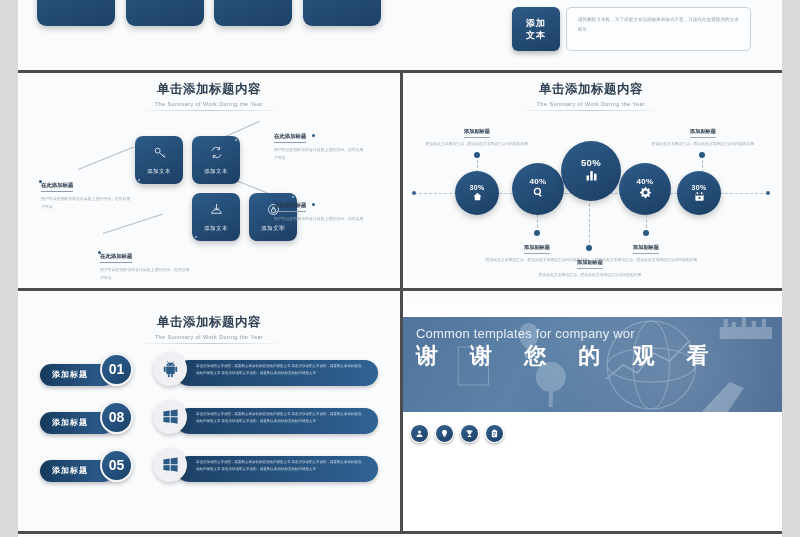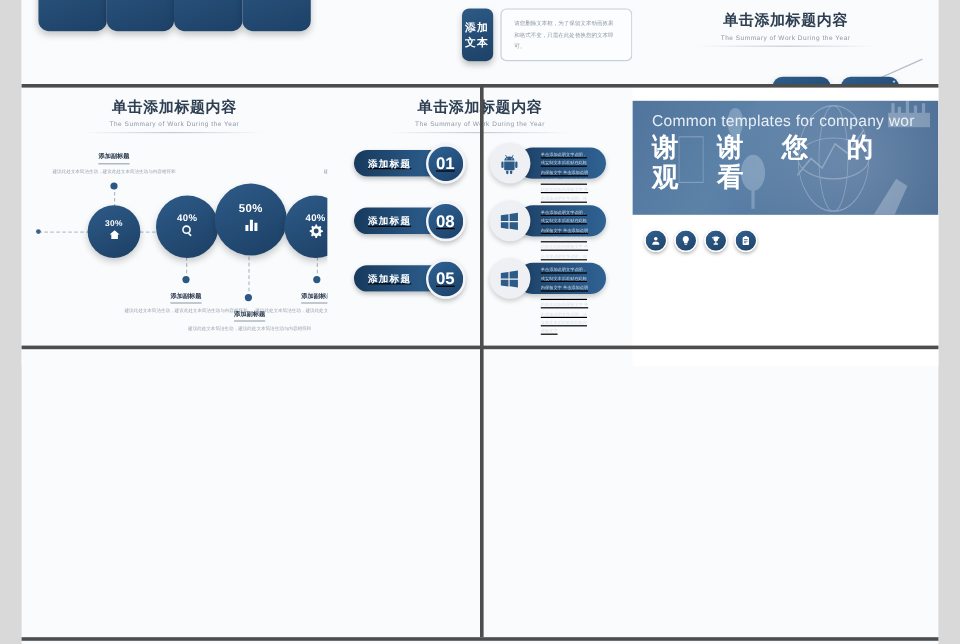--- a/index.html
+++ b/index.html
@@ -9,21 +9,21 @@
     font-family:"Liberation Sans","DejaVu Sans",sans-serif;
     overflow:hidden;
   }
   .sheet{
     position:absolute;left:18px;top:0;width:764px;height:537px;
     background:#fafbfc;
   }
   .grid{
     position:absolute;inset:0;
     display:grid;
-    grid-template-columns:1fr 1fr 1fr;
+    grid-template-columns:1fr 1fr;
     grid-template-rows:72px 1fr 1fr;
   }
   .slide{position:relative;overflow:hidden;background:#fafbfc;}
   
   .hr{position:absolute;left:0;width:100%;height:3px;background:#4d4d4d;z-index:40;}
   .vr{position:absolute;top:0;height:100%;width:3px;background:#4d4d4d;z-index:40;}
 
   
   .s-title{
     text-align:center;padding-top:9px;
@@ -105,21 +105,21 @@
   .pcircle .pct{font-weight:bold;letter-spacing:.3px;}
   .pcircle svg{fill:#ffffff;}
   .stem{position:absolute;border-left:1px dashed #b0bbc8;}
   .stemdot{position:absolute;width:6px;height:6px;border-radius:50%;background:#2c5984;}
   .slabel{position:absolute;width:104px;text-align:center;}
   .slabel .lt{font-size:5.2px;font-weight:bold;color:#27384b;border-bottom:1px solid #9aa7b6;padding-bottom:1.5px;display:inline-block;}
   .slabel .lb{font-size:3.8px;color:#96a1af;line-height:2.05;margin-top:3px;}
 
   
   .s5 .rows{padding:8px 22px 0 22px;}
-  .lrow{display:flex;align-items:center;margin-bottom:14px;text-decoration:underline;}
+  .lrow{display:flex;align-items:flex-end;margin-bottom:14px;}
   .pill{
     position:relative;width:74px;height:22px;border-radius:11px;
     background:linear-gradient(to right,#173a5d,#2f6293);
     box-shadow:0 2px 4px rgba(0,0,0,.25);
     display:flex;align-items:center;padding-left:12px;box-sizing:border-box;
     color:#fff;font-size:8px;font-weight:bold;letter-spacing:1px;
   }
   .numbubble{
     width:29px;height:29px;border-radius:50%;margin-left:-14px;
     background:linear-gradient(150deg,#2f6294,#1b4067);
@@ -321,21 +321,21 @@
         </div>
         <div class="pcircle" style="left:112px;top:52px;width:52px;height:52px;font-size:8px;">
           <span class="pct">40%</span>
           <span>
             <svg viewBox="0 0 24 24" width="13" height="13">
                 <circle cx="10" cy="10" r="5.5" fill="none" stroke="#fff" stroke-width="2.4"></circle>
                 <rect x="13.8" y="14.5" width="6" height="2.6" rx="1.3" transform="rotate(42 13.8 14.5)"></rect>
               </svg>
           </span>
         </div>
-        <div class="pcircle" style="left:161px;top:42px;width:60px;height:60px;font-size:9.5px;">
+        <div class="pcircle" style="left:161px;top:30px;width:60px;height:60px;font-size:9.5px;">
           <span class="pct">50%</span>
           <span>
             <svg viewBox="0 0 24 24" width="15" height="15">
                 <rect x="4" y="12" width="4" height="8"></rect>
                 <rect x="10" y="5" width="4" height="15"></rect>
                 <rect x="16" y="9" width="4" height="11"></rect>
               </svg>
           </span>
         </div>
         <div class="pcircle" style="left:219px;top:52px;width:52px;height:52px;font-size:8px;">

